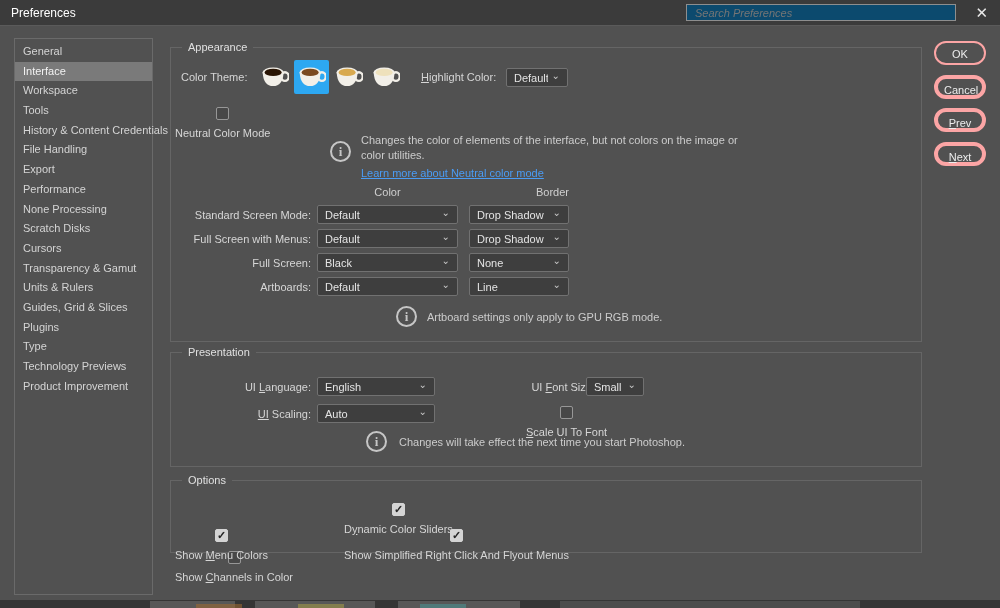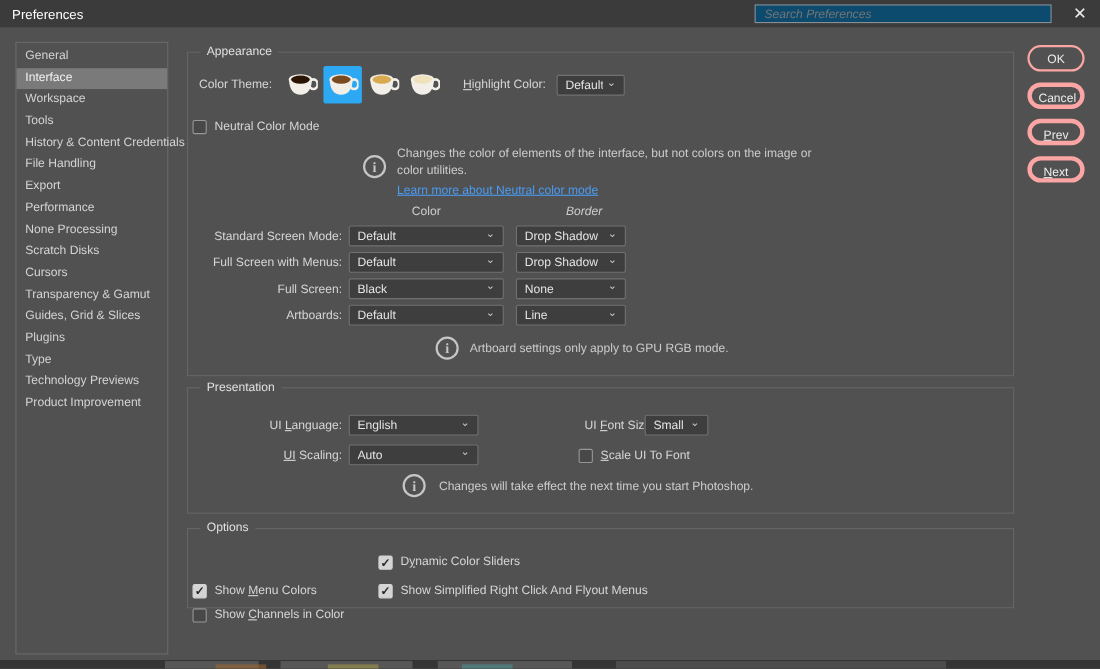--- a/index.html
+++ b/index.html
@@ -57,21 +57,21 @@
   .cb {
     display:inline-block; width:13px; height:13px; border-radius:2px;
     border:1px solid #979797; background:#484848; vertical-align:-2px;
     cursor:pointer; position:relative; flex:none;
   }
   .cb.checked { background:#d4d4d4; border-color:#d4d4d4; }
   .cb.checked::after {
     content:"✓"; position:absolute; left:1px; top:-1px;
     color:#262626; font-size:11px; font-weight:bold;
   }
-  .cb-row { position:absolute; display:flex; align-items:center; gap:7px; height:16px; }
+  .cb-row { position:absolute; display:flex; align-items:center; gap:7px; height:16px;flex-direction:column; }
 
   
   .info-icon {
     display:inline-block; width:21px; height:21px; border-radius:50%;
     border:2px solid #c6c6c6; color:#c6c6c6; text-align:center;
     font-family:"Liberation Serif",serif; font-weight:bold; font-size:13px; line-height:17px;
     flex:none;
   }
   .note-text { color:#cccccc; line-height:15px; }
   a.learn-link { text-decoration:underline; cursor:pointer; }
@@ -121,20 +121,21 @@
     <div class="sb-item">Workspace</div>
     <div class="sb-item">Tools</div>
     <div class="sb-item">History &amp; Content Credentials</div>
     <div class="sb-item">File Handling</div>
     <div class="sb-item">Export</div>
     <div class="sb-item">Performance</div>
     <div class="sb-item">None Processing</div>
     <div class="sb-item">Scratch Disks</div>
     <div class="sb-item">Cursors</div>
     <div class="sb-item">Transparency &amp; Gamut</div>
+    <div class="sb-item">Units &amp; Rulers</div>
     <div class="sb-item">Guides, Grid &amp; Slices</div>
     <div class="sb-item">Plugins</div>
     <div class="sb-item">Type</div>
     <div class="sb-item">Technology Previews</div>
     <div class="sb-item">Product Improvement</div>
   </div>
 
 <div class="group" id="group-appearance">
   <span class="group-label">Appearance</span>
 
@@ -183,21 +184,21 @@
   <div class="cb-row" style="left:4px;top:59px;">
     <span class="cb"></span>
     <span class="lbl">Neutral Color Mode</span>
   </div>
 
   <span class="info-icon" style="position:absolute;left:159px;top:93px;">i</span>
   <div class="note-text" style="position:absolute;left:190px;top:85px;width:398px;">Changes the color of elements of the interface, but not colors on the image or color utilities.</div>
   <a class="learn-link" style="position: absolute; left: 190px; top: 119px; color: rgb(74, 156, 245);">Learn more about Neutral color mode</a>
 
   <span class="col-head" style="left:146px;top:138px;width:141px;text-align:center;">Color</span>
-  <span class="col-head" style="left:310px;top:138px;width:100px;text-align:center;font-style:italic;">Border</span>
+  <span class="col-head" style="left:298px;top:138px;width:100px;text-align:right;">Border</span>
 
   <div class="ps-row" style="top:157px;">
     <span class="row-lbl">Standard Screen Mode:</span>
     <div class="dd dd1">
       <span class="dd-val">Default</span>
         <span class="dd-chev">⌄</span>
       </div>
     <div class="dd dd2">
       <span class="dd-val">Drop Shadow</span>
         <span class="dd-chev">⌄</span>

